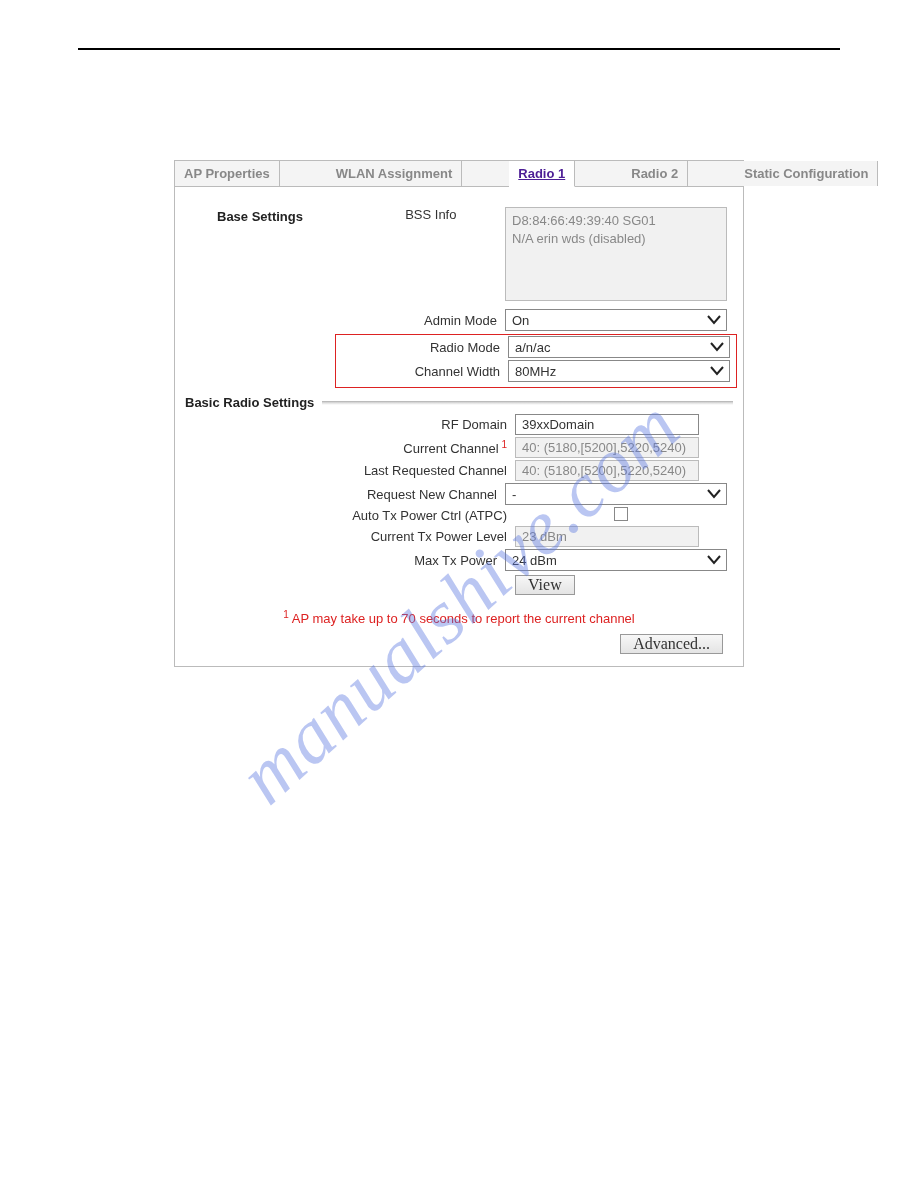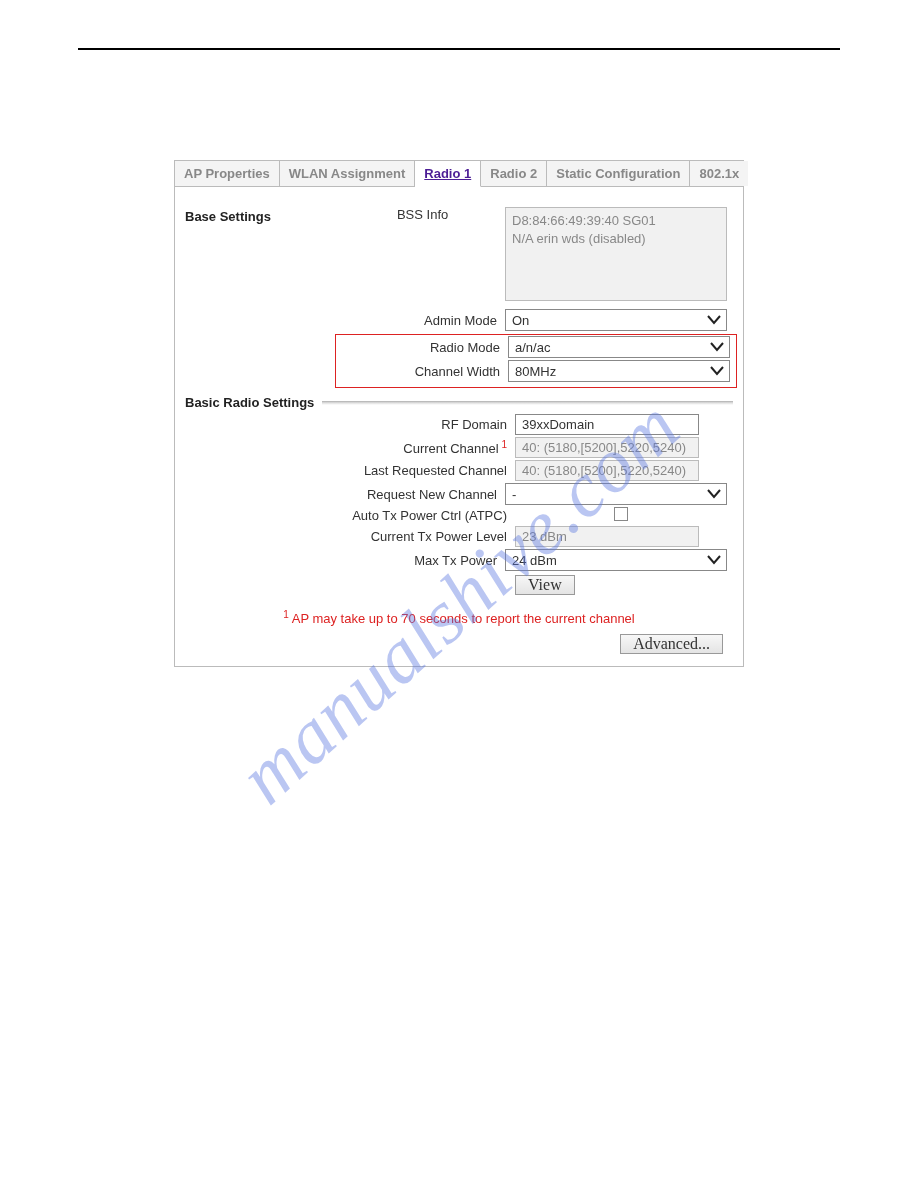--- a/index.html
+++ b/index.html
@@ -23,20 +23,21 @@
   .panel-wrap {
     width: 570px;
     margin: 0 auto;
     border: 1px solid #bbb;
     background: #fff;
   }
   .tabs {
     display: flex;
     border-bottom: 1px solid #bbb;
     background: #f4f4f4;
+    gap: 47px;
   }
   .tab {
     padding: 5px 9px;
     border-right: 1px solid #bbb;
     font-size: 13px;
     font-weight: bold;
     color: #888;
     background: #f4f4f4;
     cursor: pointer;
     white-space: nowrap;
@@ -200,21 +201,21 @@
       <div class="tab">AP Properties</div>
       <div class="tab">WLAN Assignment</div>
       <div class="tab active">Radio 1</div>
       <div class="tab">Radio 2</div>
       <div class="tab">Static Configuration</div>
       <div class="tab">802.1x</div>
     </div>
 
     <div class="body">
 
-      <div class="row" style="align-items: flex-start; margin-bottom:8px;">
+      <div class="row" style="align-items: flex-start; margin-bottom:8px;margin-left:32px;">
         <div class="section-col">Base Settings</div>
         <div class="label-col" style="text-align:center; padding-right:0;">BSS Info</div>
         <div class="input-col">
           <div class="bss-box">D8:84:66:49:39:40  SG01
 N/A  erin wds (disabled)</div>
         </div>
       </div>
 
       <div class="row">
         <div class="section-col"></div>

